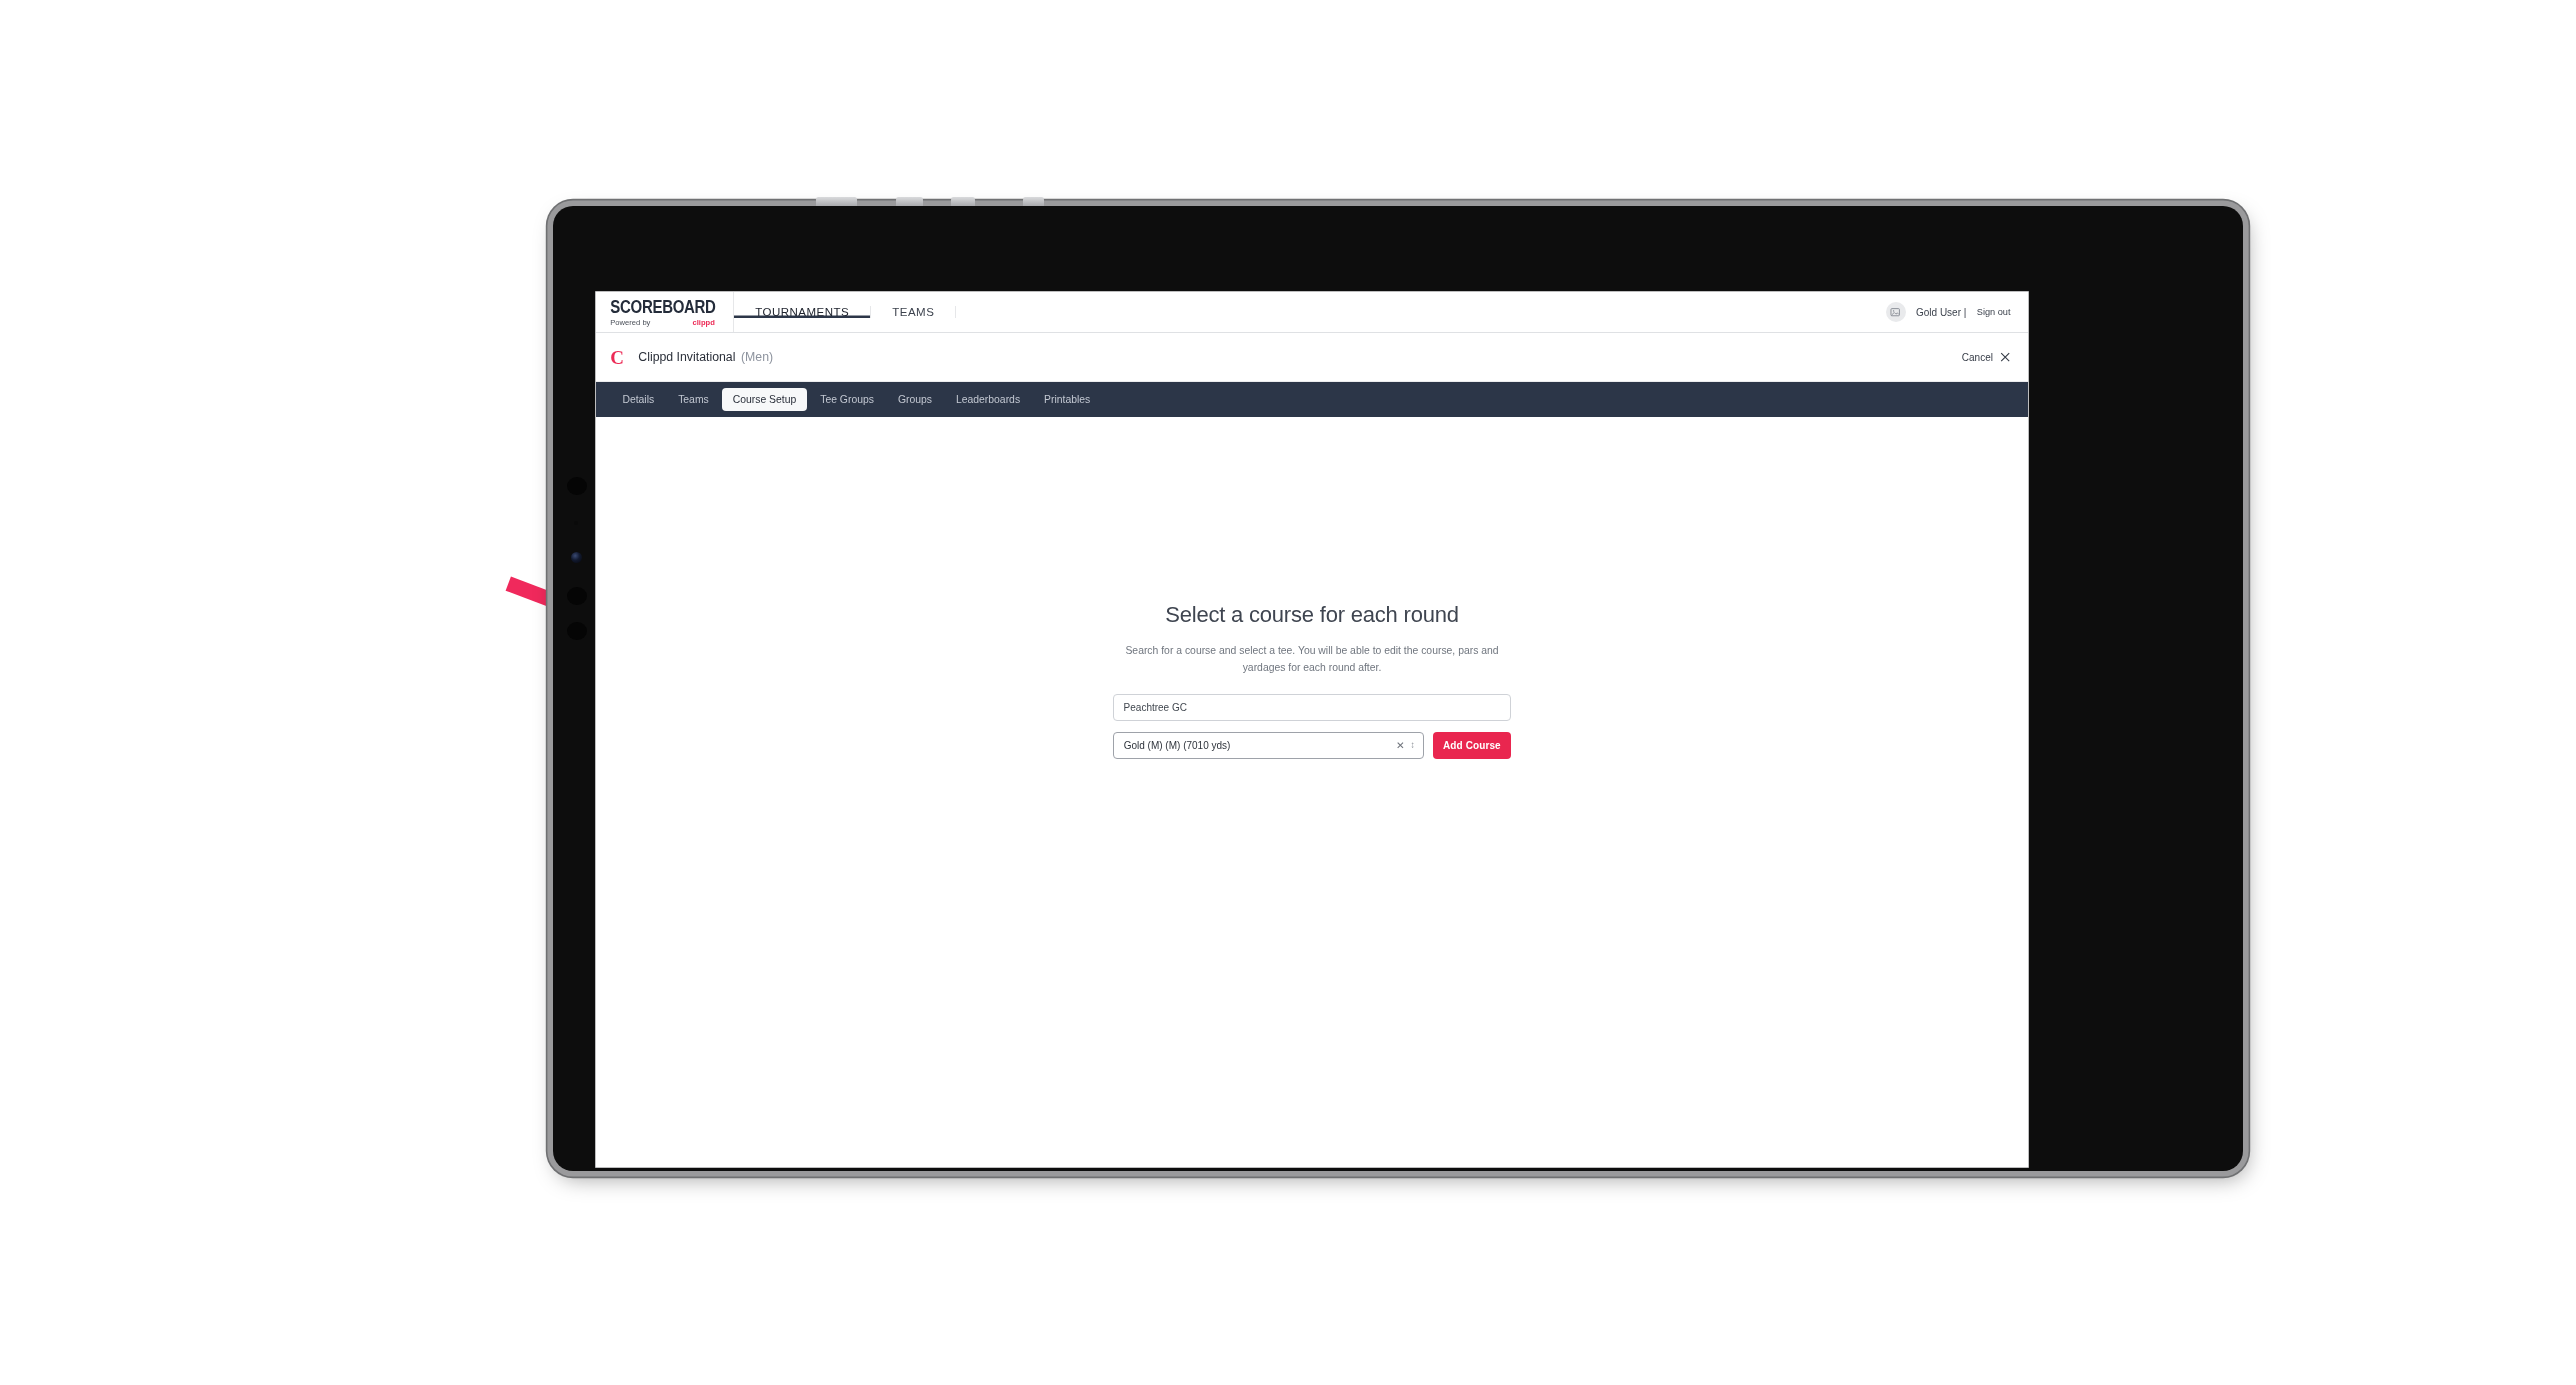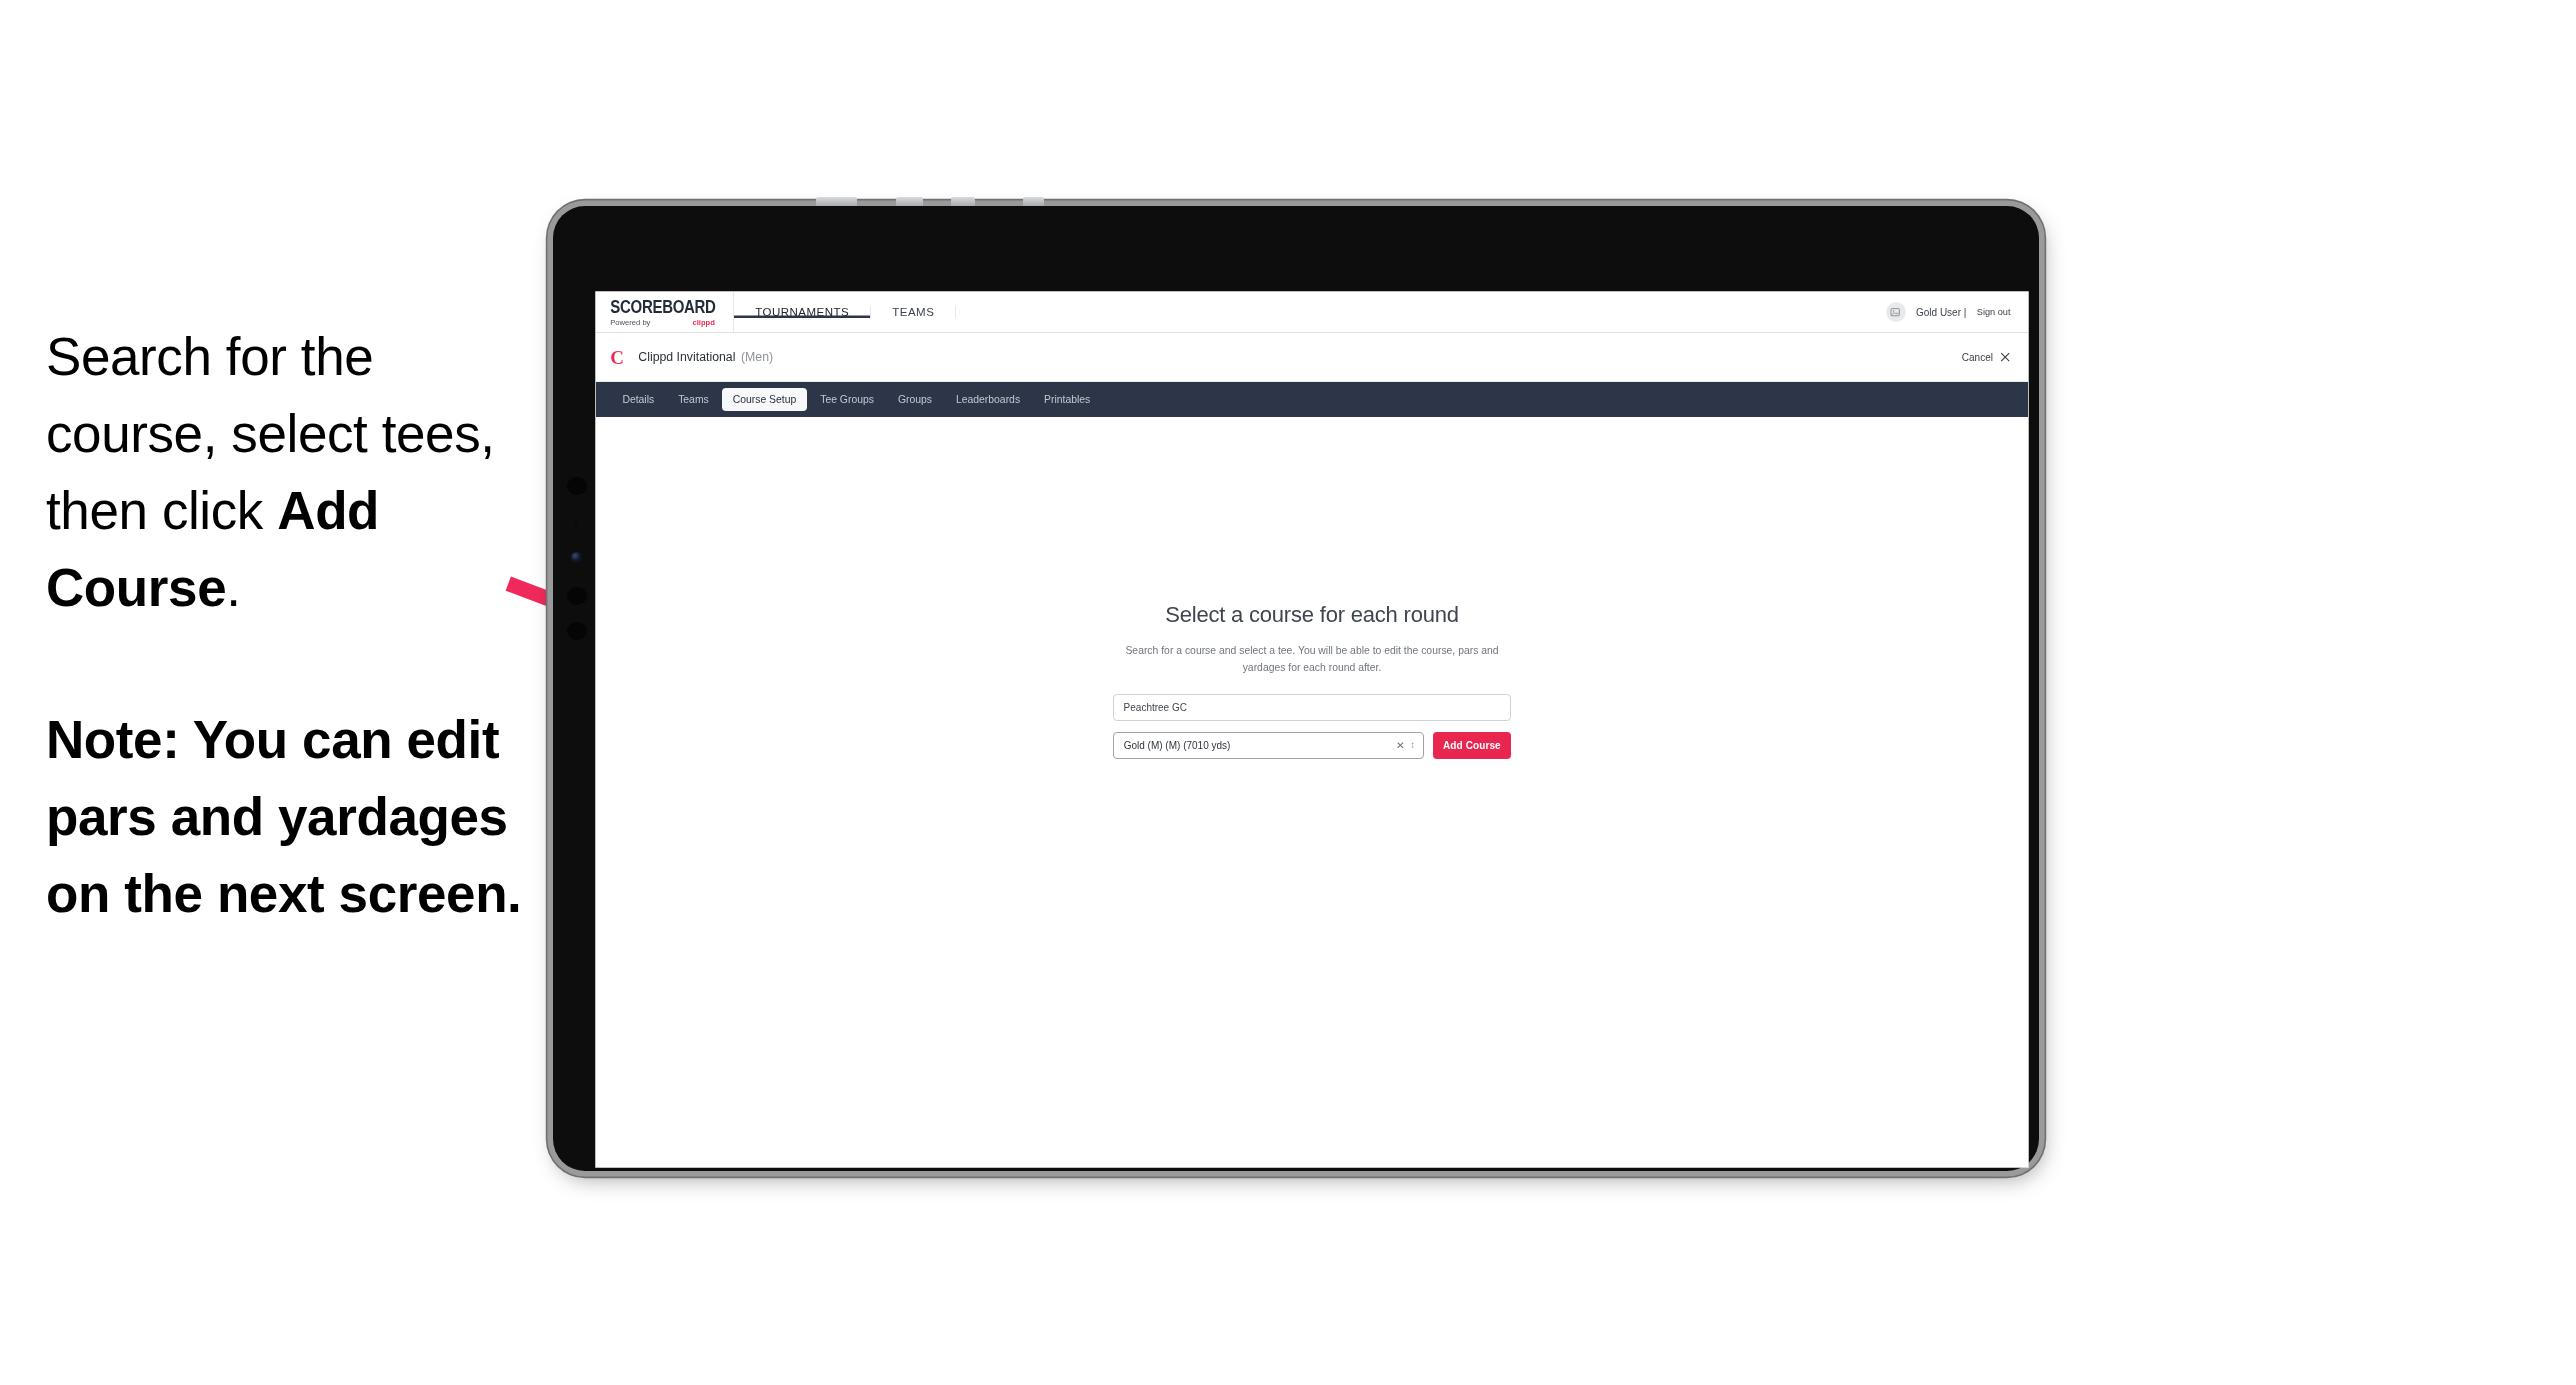--- a/index.html
+++ b/index.html
@@ -28,23 +28,23 @@
   .callout p.first { margin-bottom: 76px; }
   .callout b { font-weight: 700; }
 
   
   #arrow { position: absolute; left: 478px; top: 550px; width: 605px; height: 271px; }
 
   
   #tablet {
     position: absolute;
     left: 553px; top: 206px;
-    width: 1486px; height: 965px;
+    width: 1690px; height: 965px;
     background: #0d0d0d;
-    border-radius: 32px;
+    border-radius: 20px;
     box-shadow:
       0 0 0 5.6px #9a9a9c,
       0 0 0 7.2px #6f7072,
       3.2px 8px 21px rgba(0,0,0,0.35);
   }
   
   .topbtn {
     position: absolute; top: -8.8px; height: 8.8px;
     background: linear-gradient(#d9dadc,#a9aaad);
     border-radius: 2.4px 2.4px 0 0;
@@ -177,24 +177,20 @@
     background:#e9264f; color:#fff; border:none;
     font-size: 10px; font-weight: 700; letter-spacing:0.1px;
     cursor:pointer;
   }
 </style>
 </head>
 <body>
 
 <div id="stage">
 
-  <div class="callout">
-    <p class="first"><span>Search for the course, select tees, then click </span><b>Add Course</b><span>.</span></p>
-    <p class="note">Note: You can edit pars and yardages on the next screen.</p>
-  </div>
 
   <svg id="arrow" viewBox="0 0 760 340" xmlns="http://www.w3.org/2000/svg">
     <line x1="38" y1="42" x2="645" y2="272" stroke="#f0295c" stroke-width="19" stroke-linecap="butt"></line>
     <polygon points="612,240 712,310 620,320" fill="#f0295c"></polygon>
   </svg>
 
   <div id="tablet">
 
     <div class="topbtn" style="left:263px; width:41px;"></div>
     <div class="topbtn" style="left:343px; width:27px;"></div>

